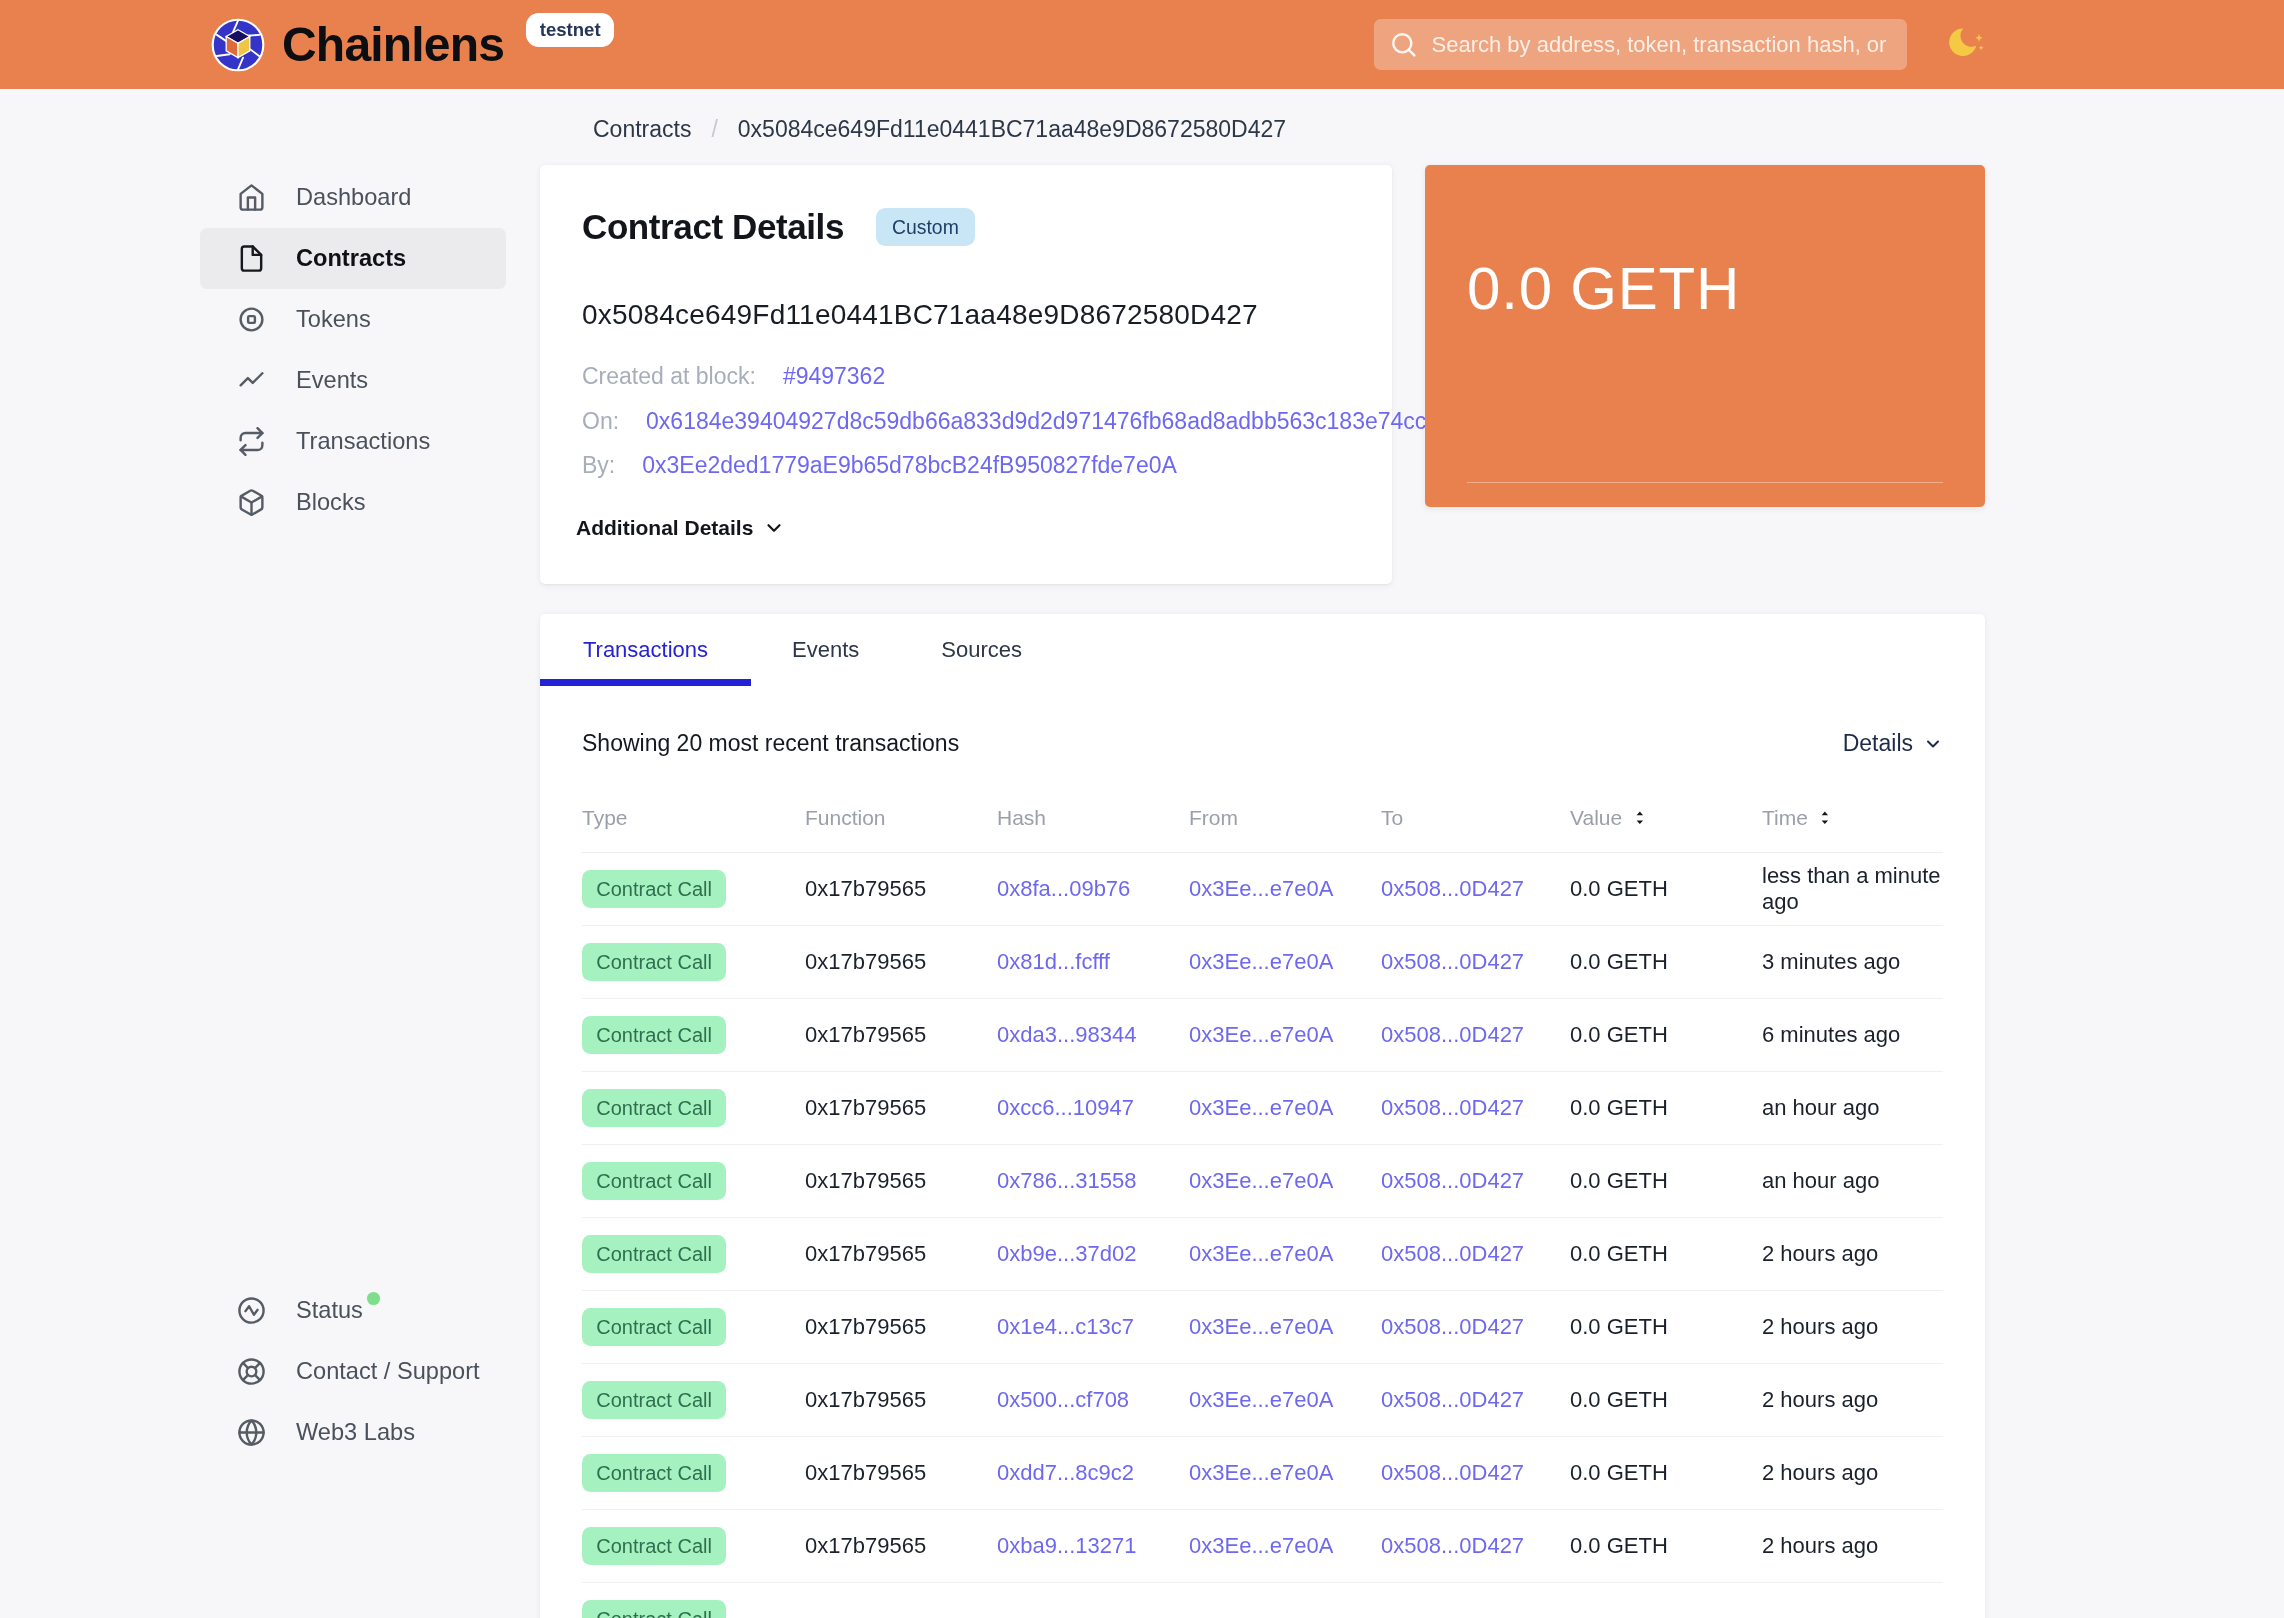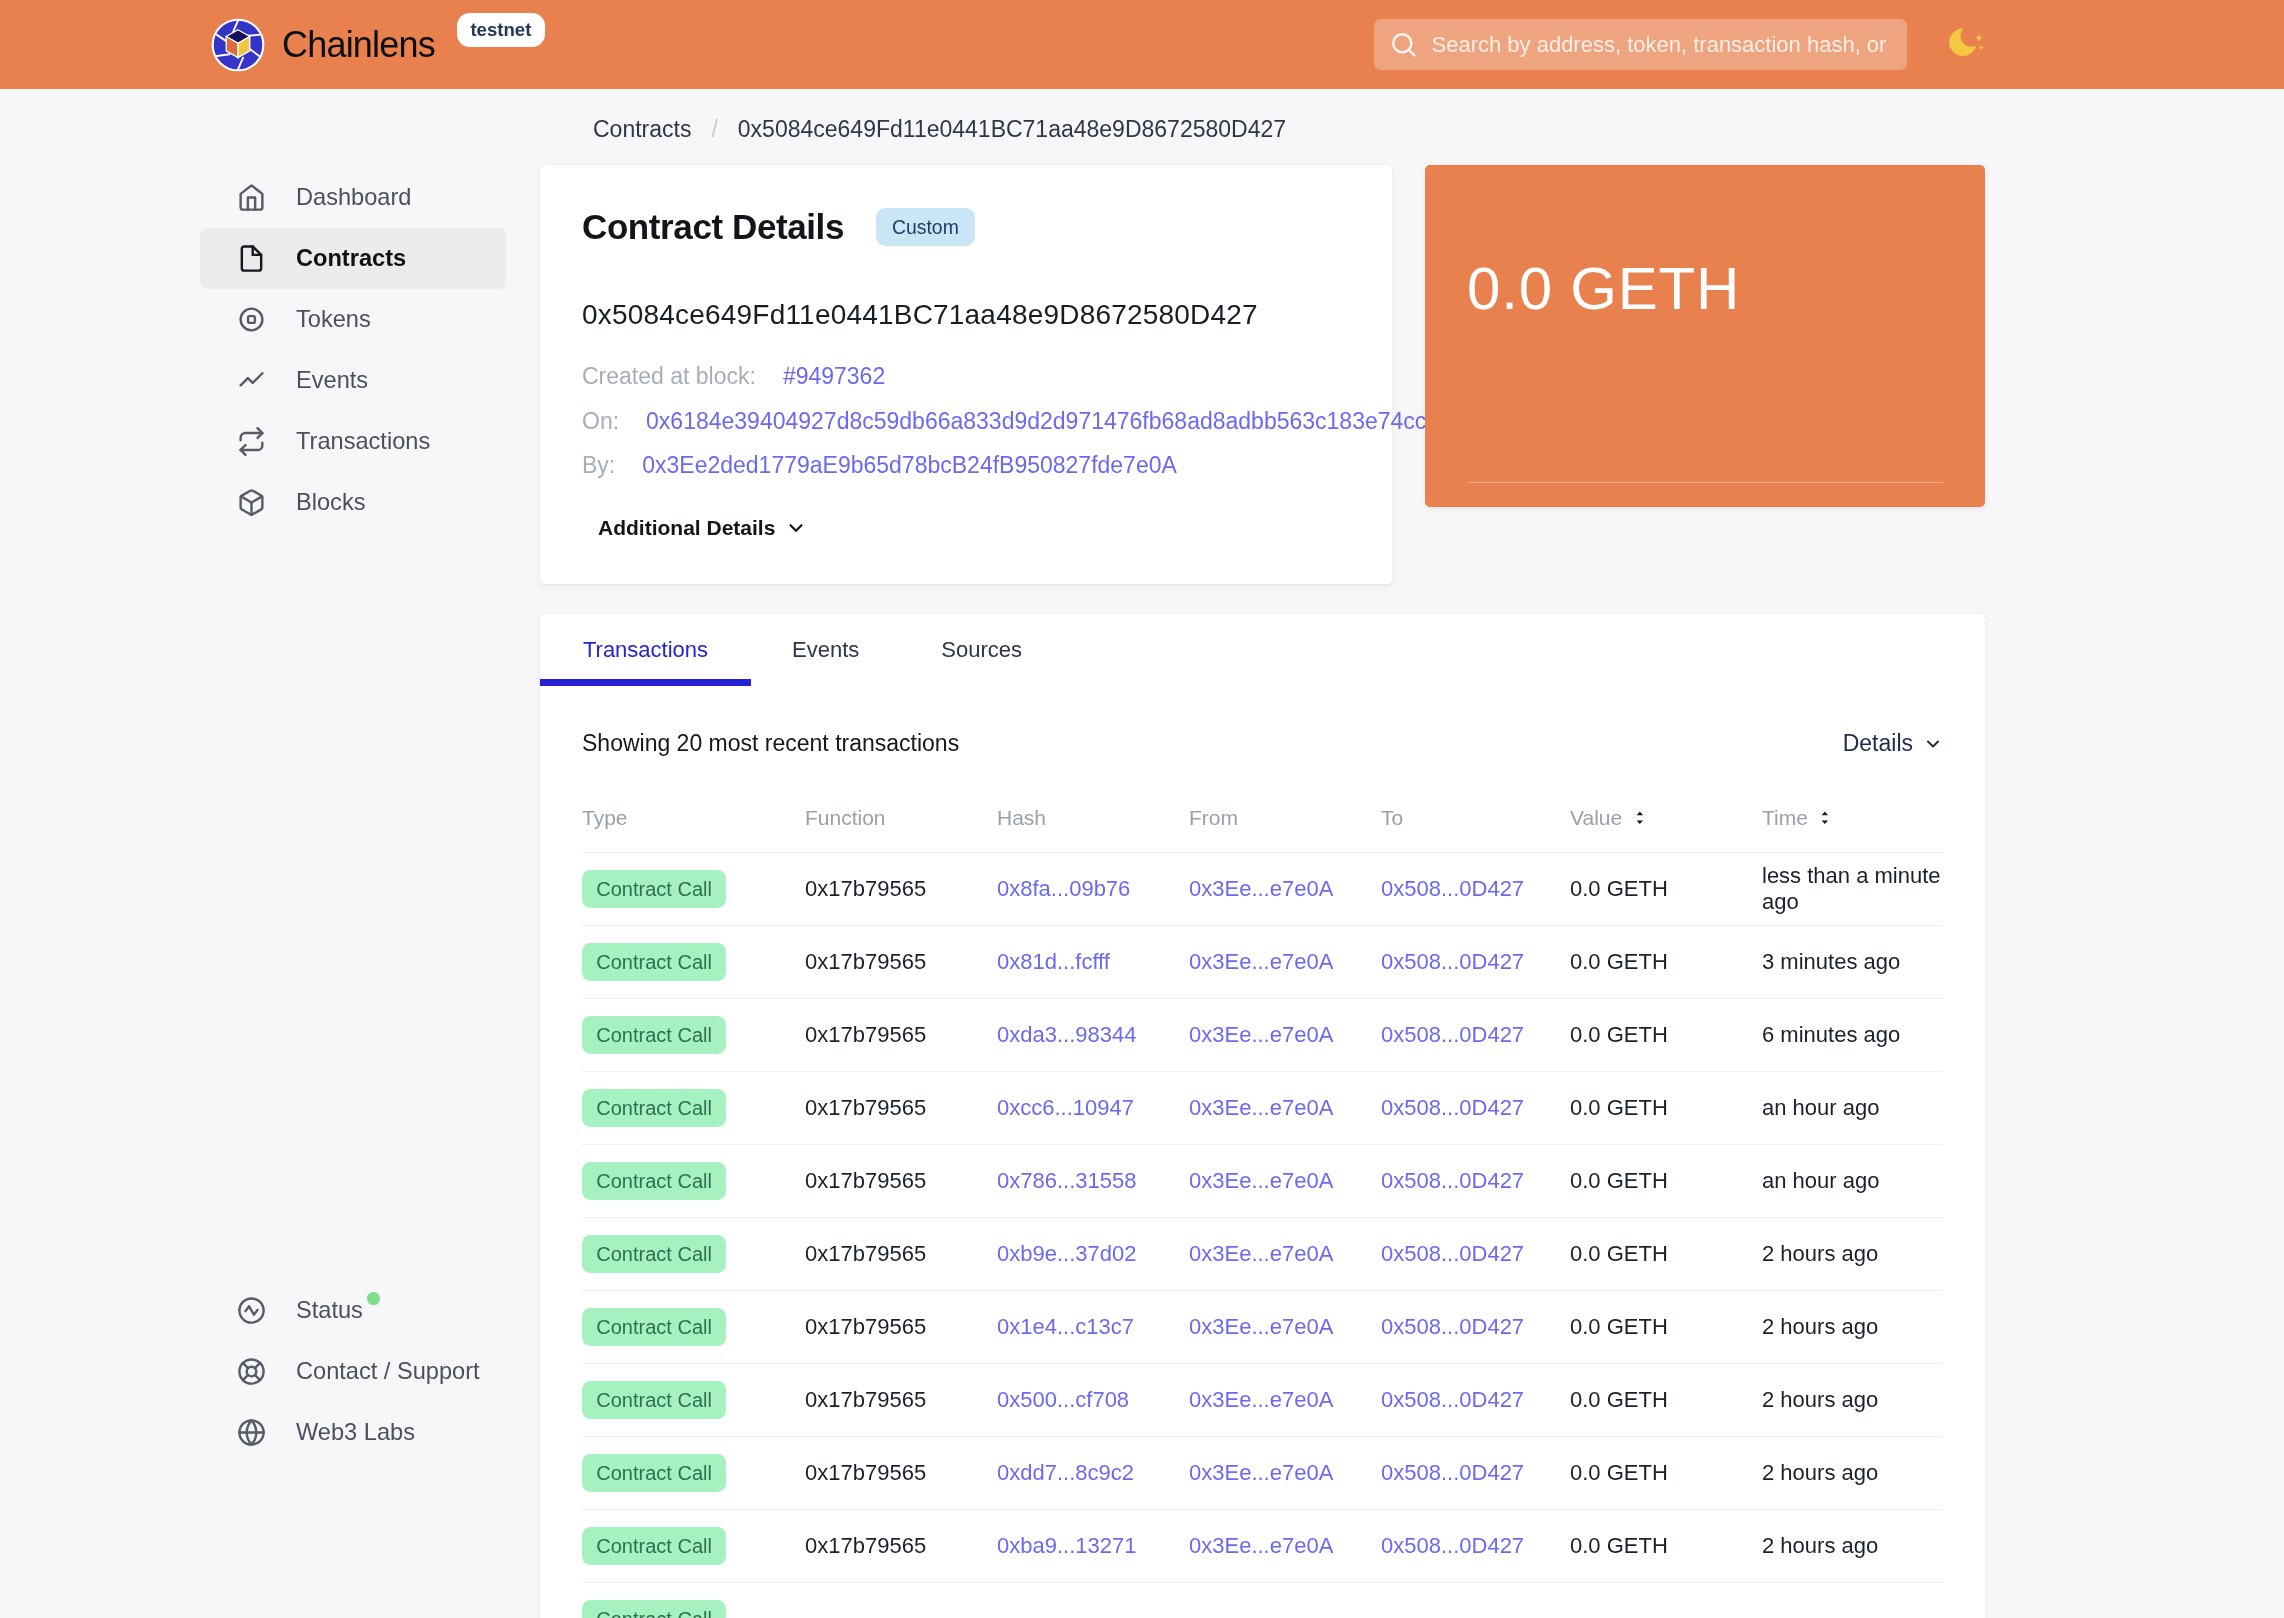--- a/index.html
+++ b/index.html
@@ -4,21 +4,21 @@
 <style>
   * { margin:0; padding:0; box-sizing:border-box; }
   html,body { width:2284px; height:1619px; overflow:hidden; }
   body { font-family:"Liberation Sans", sans-serif; background:#f7f7f9; color:#1a202c; }
   #app { position:relative; width:2284px; height:1619px; overflow:hidden; }
 
   
   .topbar { position:absolute; left:0; top:0; width:100%; height:89px; background:var(--header-bg,#E8814E); z-index:5; }
   .brand { position:absolute; left:211px; top:0; height:89px; display:flex; align-items:center; }
   .brand-logo { width:54px; height:54px; display:block; }
-  .brand-name { margin-left:17px; font-size:36px; font-weight:400; color:#0c0e11; letter-spacing:-0.8px; }
+  .brand-name { margin-left:17px; font-size:48px; font-weight:700; color:#0c0e11; letter-spacing:-0.8px; }
   .env-badge { margin-left:22px; background:#ffffff; color:#253659; font-size:18.6px; font-weight:600;
                padding:5.9px 13.5px; border-radius:12.7px; position:relative; top:-14.3px; }
   .searchbar { position:absolute; left:1374px; top:19.4px; width:533px; height:51px;
                background:rgba(255,255,255,0.28); border-radius:6.8px; display:flex; align-items:center;
                padding:0 15px; }
   .searchbar svg { flex:0 0 auto; }
   .searchbar input { flex:1; margin-left:13.5px; background:transparent; border:none; outline:none;
                      font-family:inherit; font-size:22px; color:#ffffff; }
   .searchbar input::placeholder { color:rgba(255,255,255,0.82); }
   .moon-btn { position:absolute; left:1946px; top:23px; width:44px; height:44px; background:none; border:none; cursor:pointer; }
@@ -49,21 +49,21 @@
   .cd-title-row { display:flex; align-items:center; }
   .cd-title { font-size:35px; font-weight:600; color:#12151a; letter-spacing:-0.4px; }
   .custom-badge { margin-left:32px; background:var(--badge-custom-bg,#C9E6F6); color:var(--badge-custom-text,#1D3F66);
                   font-size:19.4px; font-weight:500; padding:7.6px 16px; border-radius:9.3px; }
   .cd-address { margin-top:52px; font-size:28px; font-weight:500; color:#181d25; letter-spacing:0.2px; }
   .cd-meta { margin-top:32px; font-size:23px; }
   .cd-meta-row { margin-top:17.7px; display:flex; align-items:center;gap:12px; }
   .cd-meta-row:first-child { margin-top:0; }
   .cd-label { color:#a7aeba; margin-right:15px; }
   .link { color:var(--link,#6E68F0); cursor:pointer; text-decoration:none; }
-  .cd-additional { position:absolute; left:58px; bottom:44px; display:flex; align-items:center; gap:10px;
+  .cd-additional { position:absolute; left:36px; bottom:44px; display:flex; align-items:center; gap:10px;
                    font-size:21px; font-weight:700; color:#12151a; cursor:pointer; }
 
   .balance-card { left:1425px; top:165px; width:560px; height:342px; padding:42px;
                   background:var(--balance-bg,#E8814E); box-shadow:0 1.7px 6.8px rgba(20,24,40,0.08); }
   .balance-title { font-size:35px; color:#fefaf7; font-weight:400; }
   .balance-amount { margin-top:47px; font-size:60px; color:#ffffff; font-weight:400; letter-spacing:0.8px; }
   .balance-divider { position:absolute; left:42px; right:42px; bottom:23.6px; height:1.7px;
                      background:rgba(255,255,255,0.35); }
 
   

